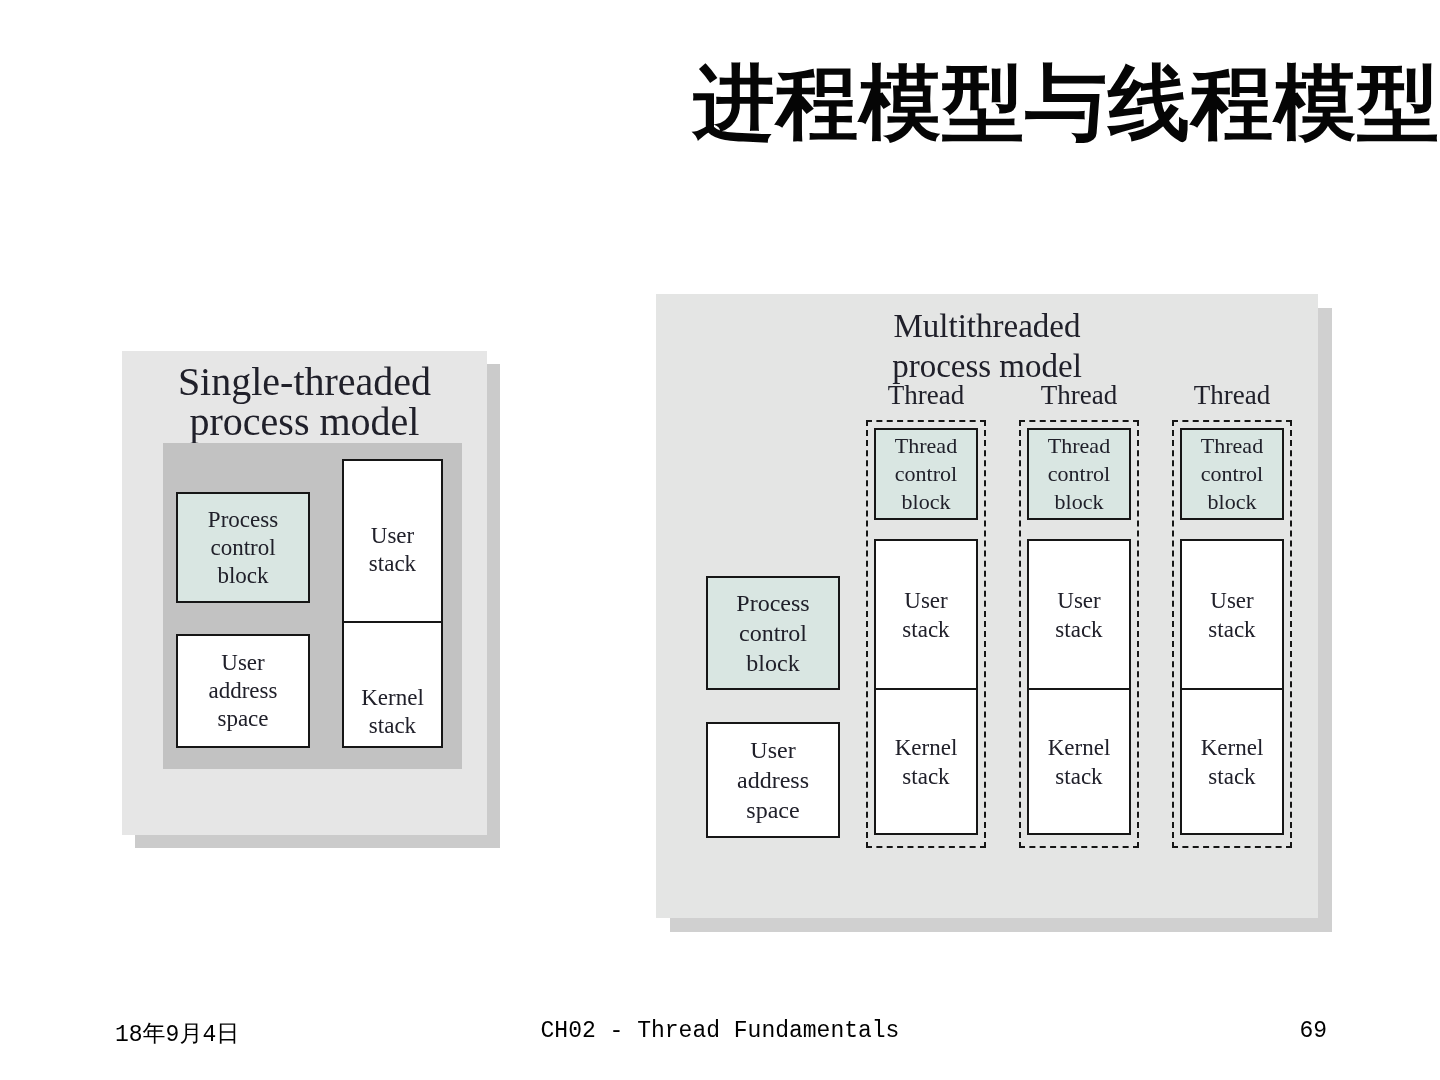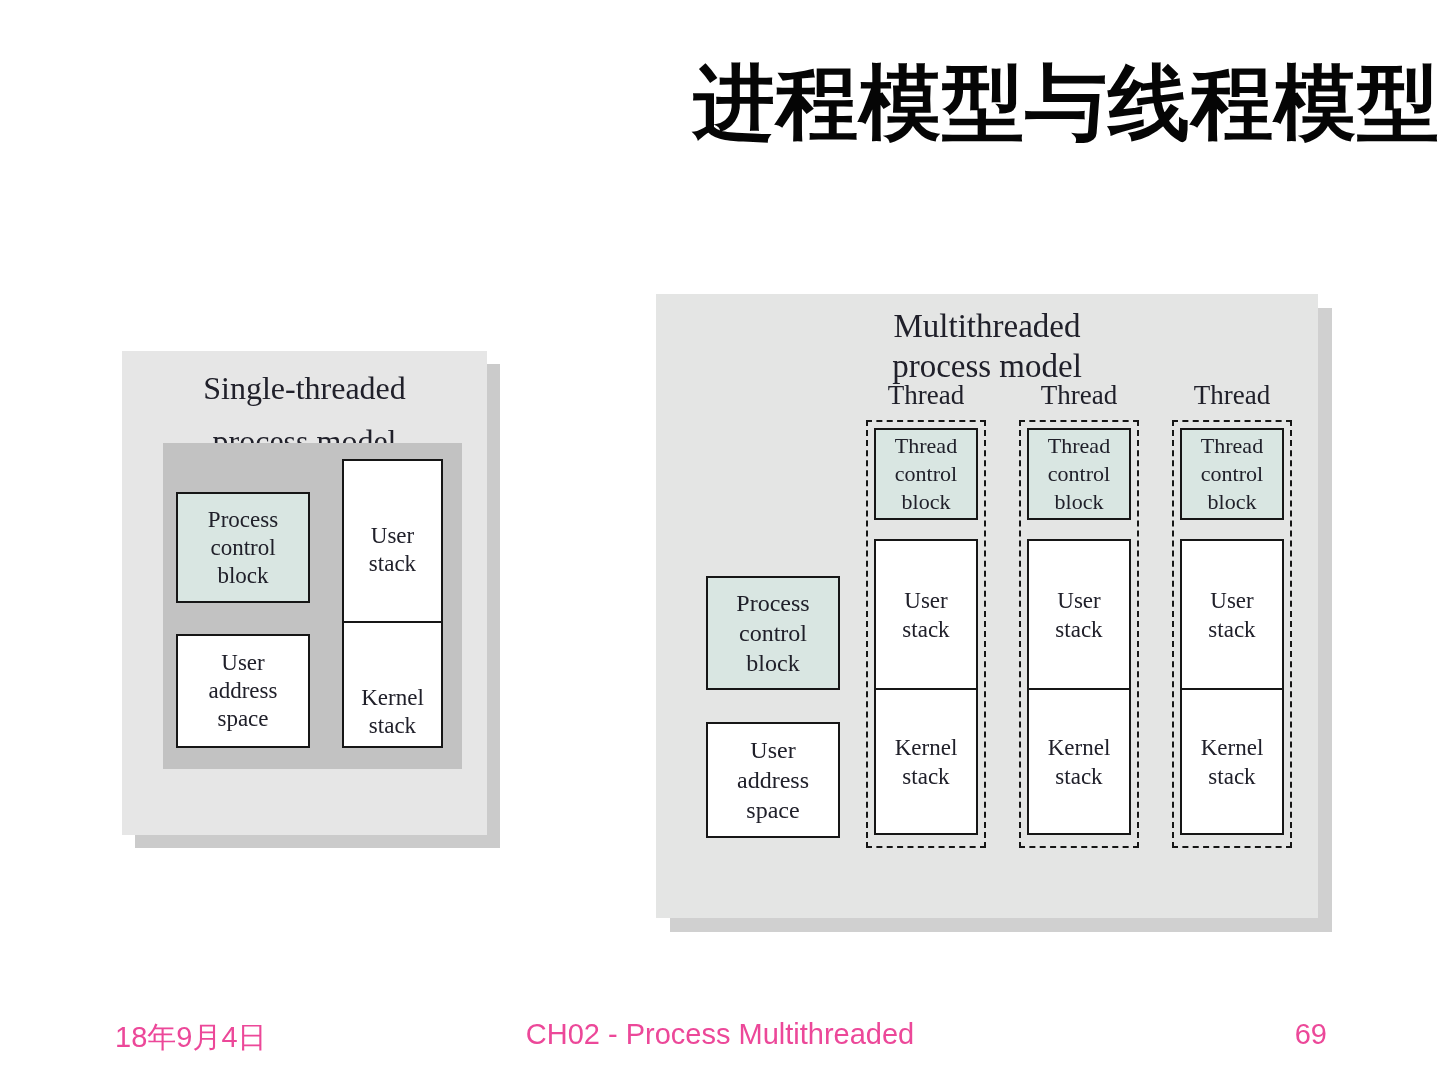--- a/index.html
+++ b/index.html
@@ -24,21 +24,21 @@
     background:#e6e6e6; box-shadow:13px 13px 0 0 #cbcbcb;
   }
   #mt-panel {
     left:656px; top:294px; width:662px; height:624px;
     background:#e4e5e4; box-shadow:14px 14px 0 0 #d0d0d0;
   }
   .panel-title {
     position:absolute; left:0; width:100%; text-align:center;
     white-space:pre-line;
   }
-  #sd-title { top:11px; font-size:32px; line-height:53px; }
+  #sd-title { top:11px; font-size:40px; line-height:40px; }
   #mt-title { top:12px; font-size:33px; line-height:40px; }
 
   #sd-inner {
     position:absolute; left:41px; top:92px; width:299px; height:326px;
     background:#c2c2c2;
   }
 
   
   .bx {
     position:absolute; box-sizing:border-box;
@@ -80,21 +80,21 @@
     position:absolute; left:6px; top:117px; width:104px; height:296px;
     border:2px solid #161616; box-sizing:border-box; background:#ffffff;
   }
   .t-us { height:149px; border-bottom:2px solid #161616; font-size:23px; line-height:29px; }
   .t-ks { height:143px; font-size:23px; line-height:29px; }
 
   #mt-pcb { left:50px; top:282px; width:134px; height:114px; font-size:24px; line-height:30px; }
   #mt-uas { left:50px; top:428px; width:134px; height:116px; font-size:24px; line-height:30px; }
 
   
-  .footer-text { position:absolute; top:1018px; font-size:29px; color:#ec4899; }
+  .footer-text { position:absolute; top:1018px; font-size:23px; color:#000000;font-family:Liberation Mono, monospace; }
   #footer-date   { left:115px; }
   #footer-center { left:0; width:1440px; text-align:center; }
   #footer-page   { right:113px; }
 </style>
 </head>
 <body>
 
 <div>
 
   <div class="slide-title">进程模型与线程模型</div>
@@ -168,16 +168,16 @@
     <div class="bx teal serif" id="mt-pcb">Process
 control
 block</div>
 
     <div class="bx white serif" id="mt-uas">User
 address
 space</div>
   </div>
 
   <div class="footer-text" id="footer-date">18年9月4日</div>
-  <div class="footer-text" id="footer-center">CH02 - Process Multithreaded</div>
+  <div class="footer-text" id="footer-center">CH02 - Thread Fundamentals</div>
   <div class="footer-text" id="footer-page">69</div>
 
 </div>
 
 </body></html>

